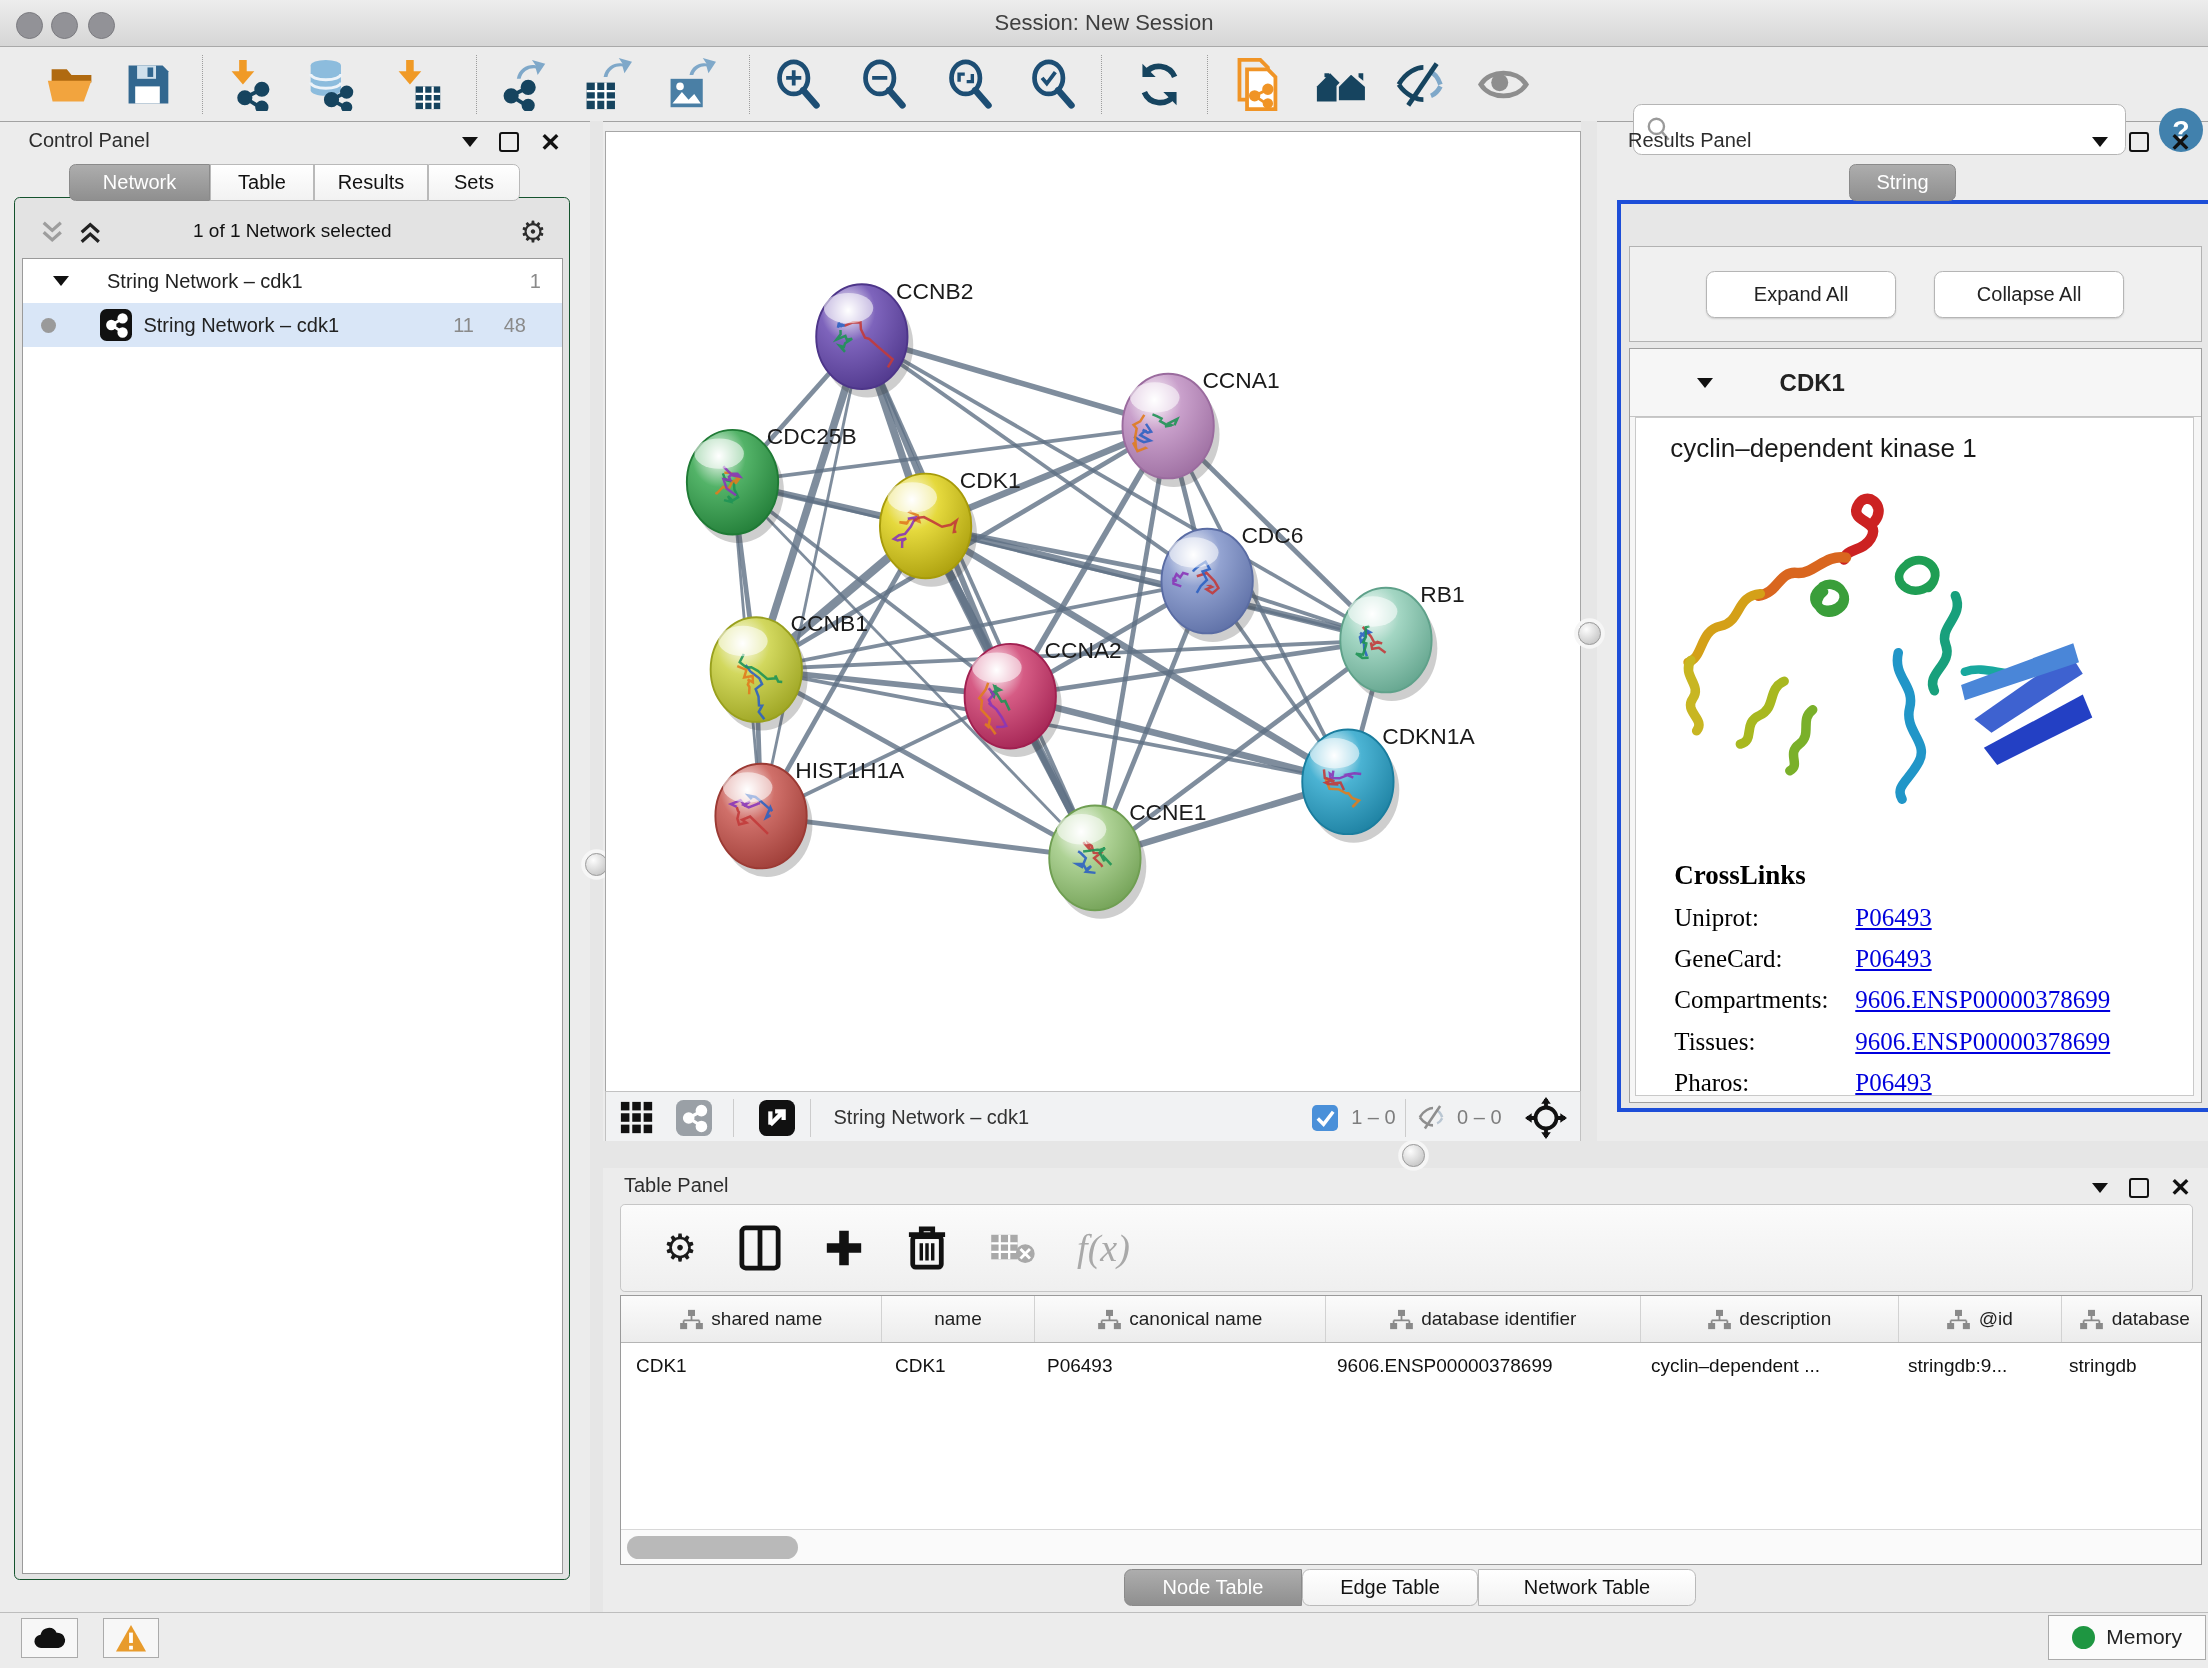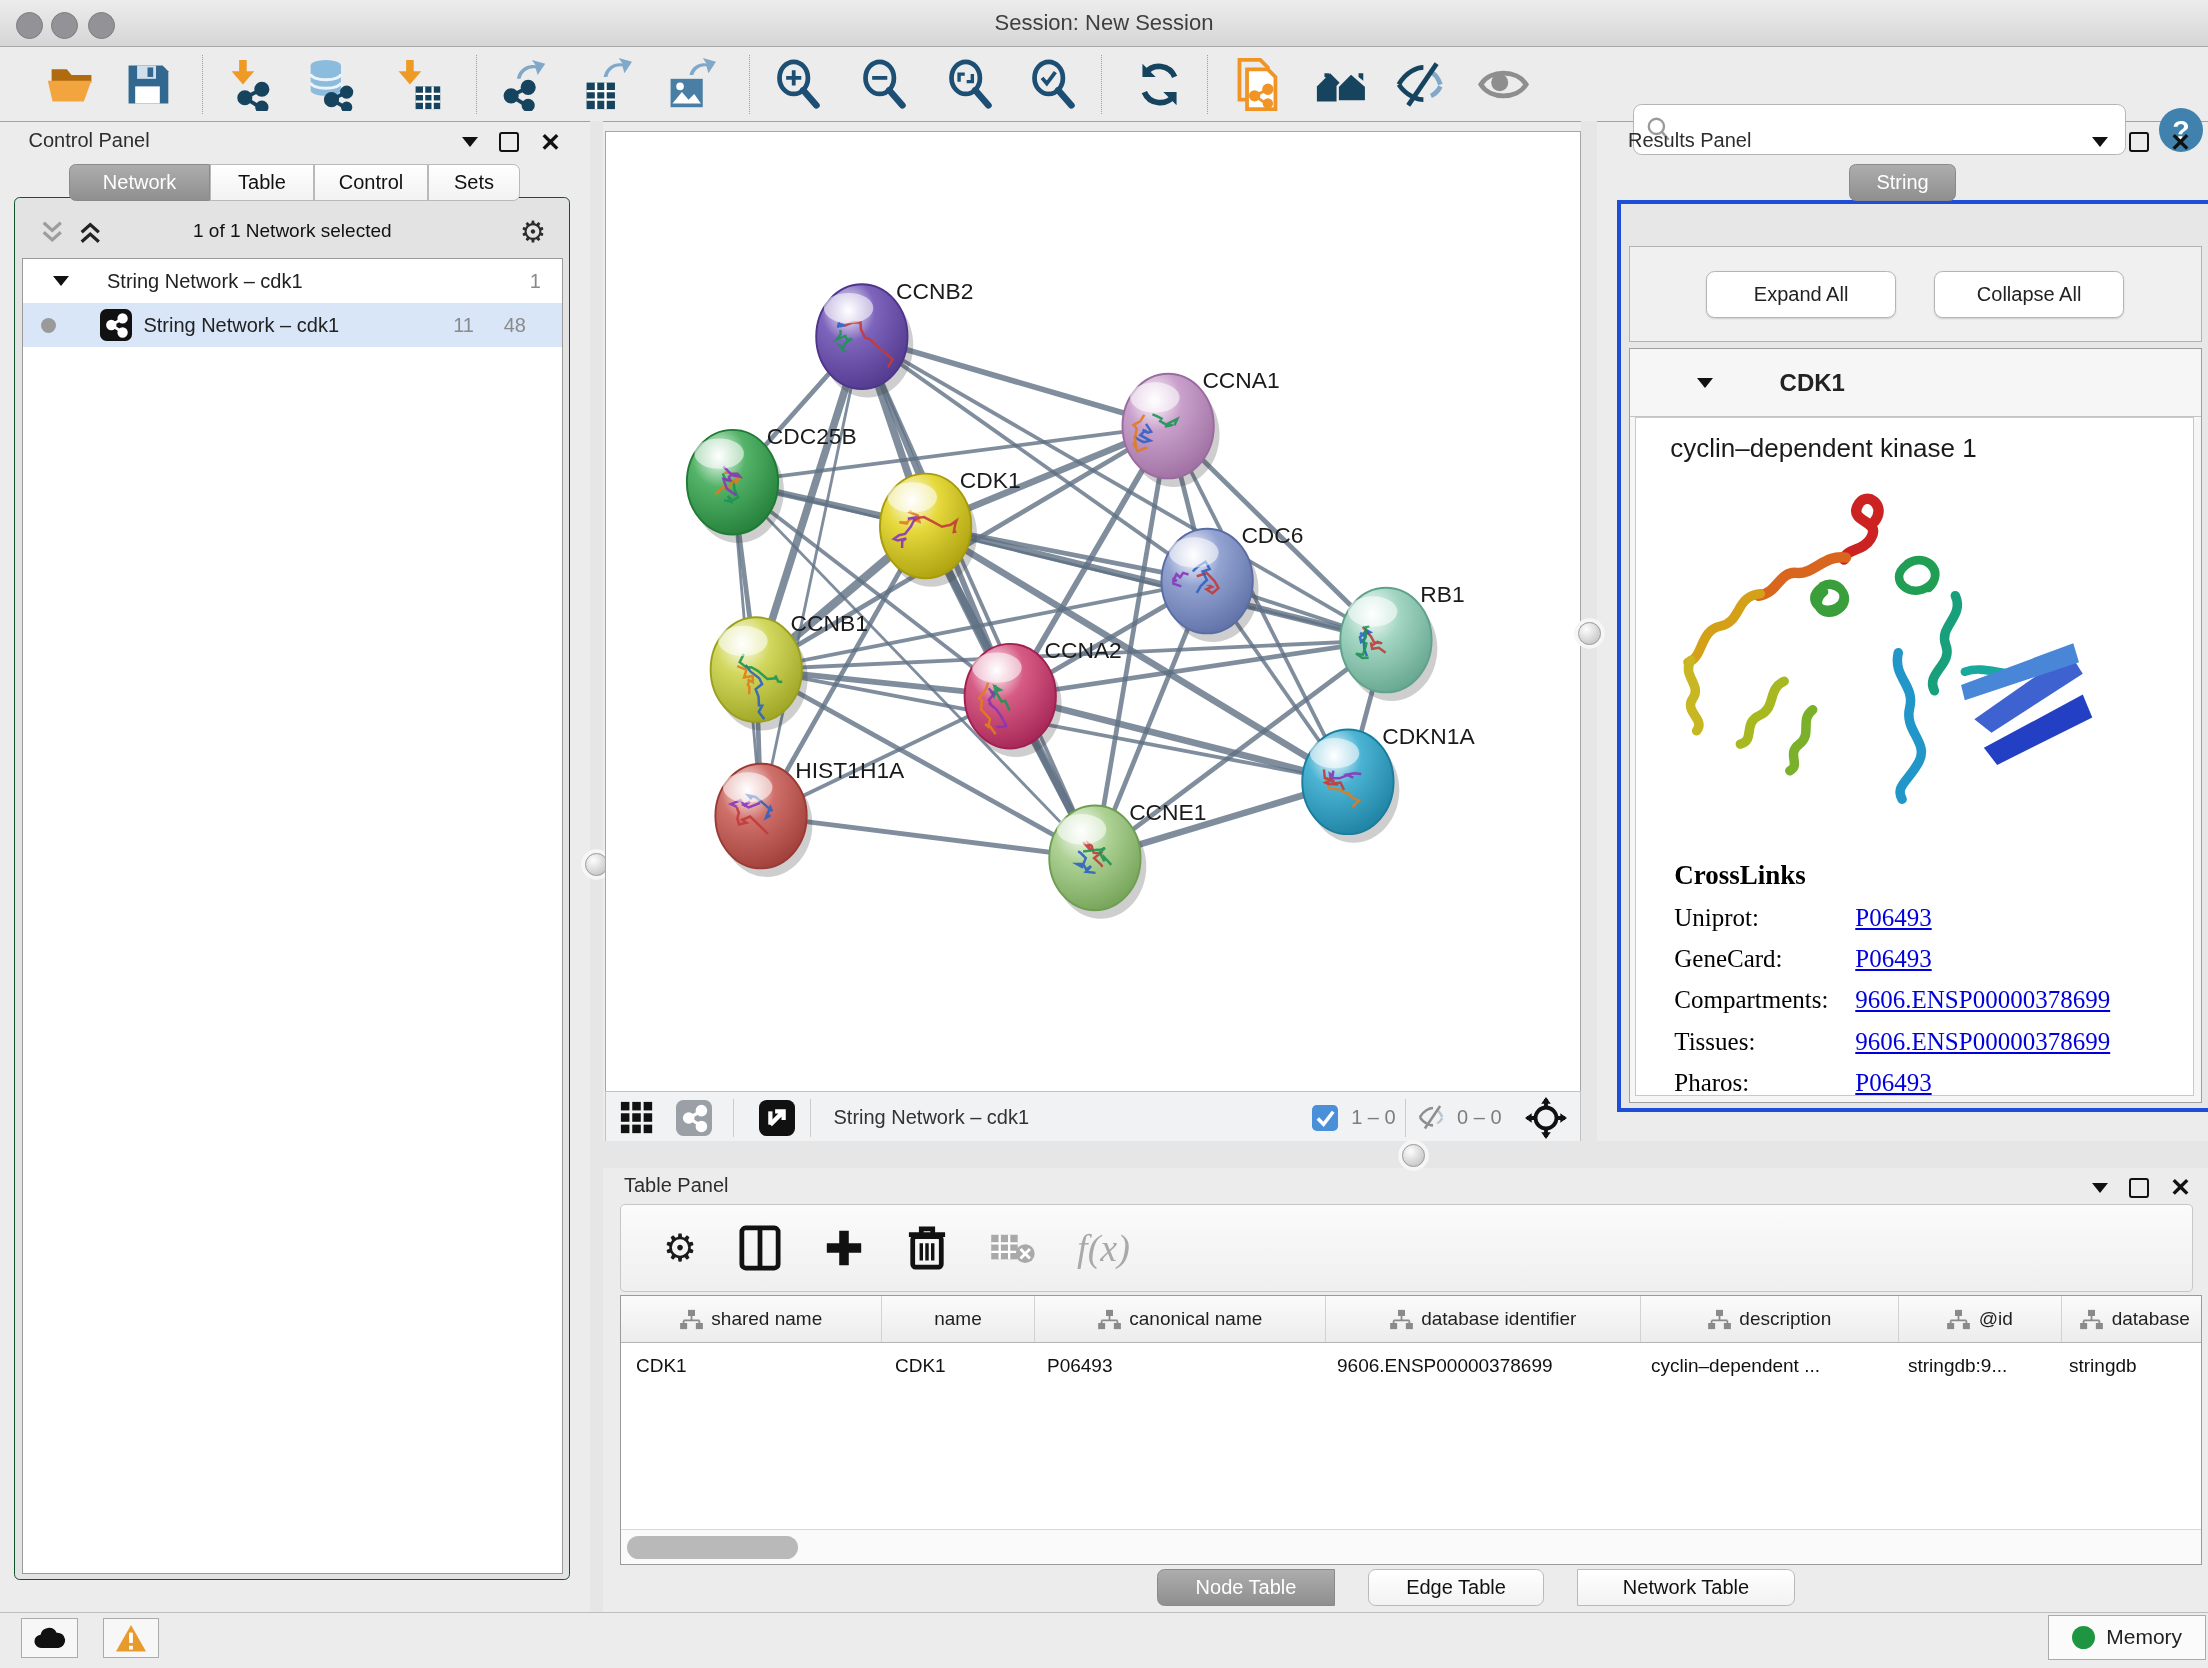--- a/index.html
+++ b/index.html
@@ -93,21 +93,21 @@
   .th{display:flex;align-items:center;justify-content:center;gap:8.6px;font-size:19px;
      color:#1f1f1f;border-right:1px solid #d2d2d2;overflow:hidden;white-space:nowrap;flex:none;}
   #tp-row{display:flex;height:46px;}
   .td{display:flex;align-items:center;font-size:19px;padding-left:15px;color:#111;
      overflow:hidden;white-space:nowrap;flex:none;}
   #tp-hscroll{position:absolute;left:0;bottom:0;width:100%;height:34px;
     background:#fafafa;border-top:1px solid #d8d8d8;}
   #tp-thumb{position:absolute;left:5.7px;top:5.7px;width:171px;height:23px;border-radius:11.4px;
     background:#b9b9b9;}
   #tp-tabs{position:absolute;left:521px;top:401px;display:flex;}
-  #tp-tabs .tabbtn{border-radius:7.6px 7.6px 7.6px 7.6px;margin-left:33px;}
+  #tp-tabs .tabbtn{border-radius:7.6px 7.6px 7.6px 7.6px;}
   
   #statusbar{position:absolute;left:0;top:1612px;width:2208px;height:56px;
     background:#ececec;border-top:1px solid #bdbdbd;}
   .sb-btn{position:absolute;top:4.8px;height:38px;background:#f7f7f7;border:1px solid #ababab;
     display:flex;align-items:center;justify-content:center;}
   #memory-btn{position:absolute;left:2048px;top:1.9px;width:156px;height:43px;background:#fbfbfb;
     border:1px solid #ababab;display:flex;align-items:center;justify-content:center;gap:11.4px;
     font-size:21px;}
   #memory-dot{width:23px;height:23px;border-radius:50%;background:#1e9641;}
   .hdr-icons{position:absolute;display:flex;align-items:center;gap:21px;}
@@ -297,21 +297,21 @@
     <div class="panel-title" style="position:absolute;left:28.5px;top:7.6px">Control Panel</div>
     <div class="hdr-icons" style="left:462px;top:11.4px">
       <span class="tri-down"></span>
       <span class="float-sq"></span>
       <span class="close-x">✕</span>
     </div>
 
     <div id="cp-tabs">
       <div class="tabbtn sel" style="width:139px;border-radius:6.7px 0 0 6.7px">Network</div>
       <div class="tabbtn" style="width:102px">Table</div>
-      <div class="tabbtn" style="width:112px">Control</div>
+      <div class="tabbtn" style="width:112px">Results</div>
       <div class="tabbtn" style="width:90px;border-radius:0 6.7px 6.7px 0">Sets</div>
     </div>
 
     <div id="cp-outerbox">
       <div id="cp-selbar">
         <svg width="28.5" height="28.5" viewBox="0 0 30 30" style="position:absolute;left:23px;top:8.6px">
           <path d="M6 5l9 8 9-8M6 15l9 8 9-8" stroke="#9d9d9d" stroke-width="3.4" fill="none"></path>
         </svg>
         <svg width="28.5" height="28.5" viewBox="0 0 30 30" style="position:absolute;left:61px;top:8.6px">
           <path d="M6 25l9-8 9 8M6 15l9-8 9 8" stroke="#222" stroke-width="3.4" fill="none"></path>

